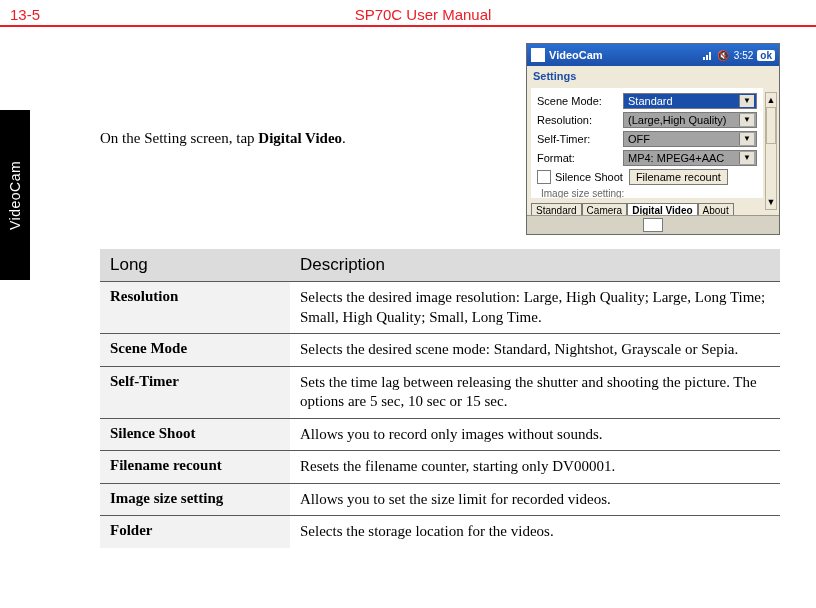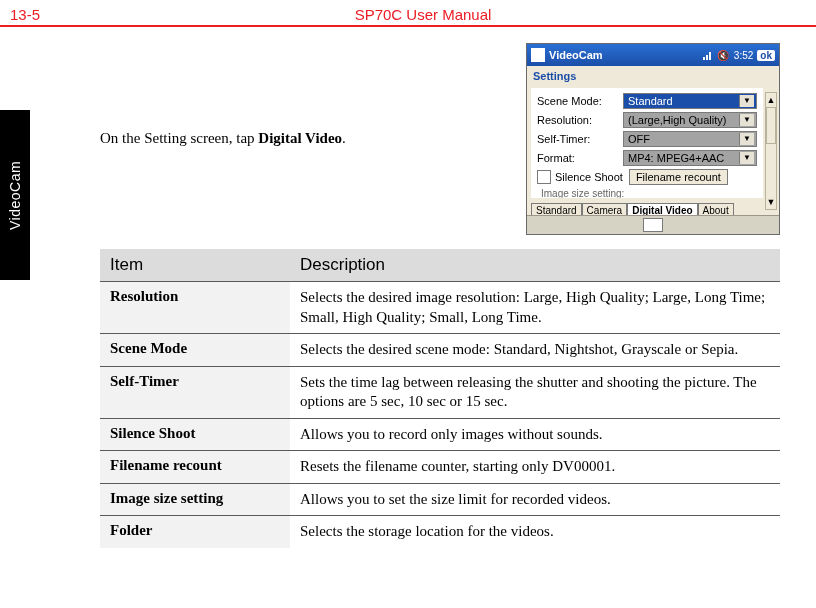--- a/index.html
+++ b/index.html
@@ -297,21 +297,21 @@
 
         <div class="bottombar">
           <span class="kbd"></span>
         </div>
       </div>
     </div>
 
     <table class="tbl">
       <thead>
         <tr>
-          <th class="item">Item</th>
+          <th class="item">Long</th>
           <th>Description</th>
         </tr>
       </thead>
       <tbody>
         <tr>
           <td class="item">Resolution</td>
           <td class="desc">Selects the desired image resolution: Large, High Quality; Large, Long Time; Small, High Quality; Small, Long Time.</td>
         </tr>
         <tr>
           <td class="item">Scene Mode</td>

